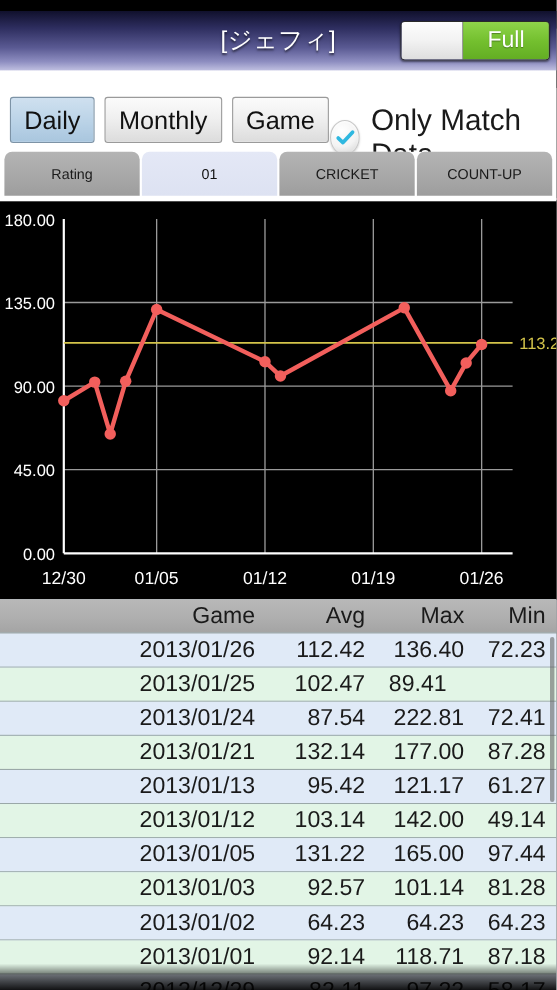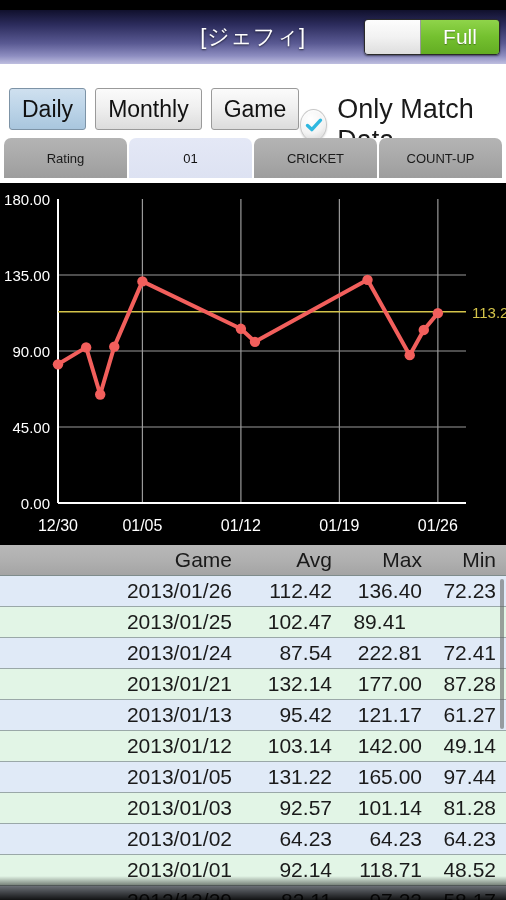--- a/index.html
+++ b/index.html
@@ -264,21 +264,21 @@
         <div class="trow odd">
           <div class="c c-date">2013/01/02</div>
           <div class="c c-avg">64.23</div>
           <div class="c c-max">64.23</div>
           <div class="c c-min">64.23</div>
         </div>
         <div class="trow even">
           <div class="c c-date">2013/01/01</div>
           <div class="c c-avg">92.14</div>
           <div class="c c-max">118.71</div>
-          <div class="c c-min">48.52</div>
+          <div class="c c-min">87.18</div>
         </div>
         <div class="trow odd">
           <div class="c c-date">2012/12/29</div>
           <div class="c c-avg">82.11</div>
           <div class="c c-max">97.22</div>
           <div class="c c-min">58.17</div>
         </div>
       </div>
     <div class="scrollthumb"></div>
     <div class="botshade"></div>

